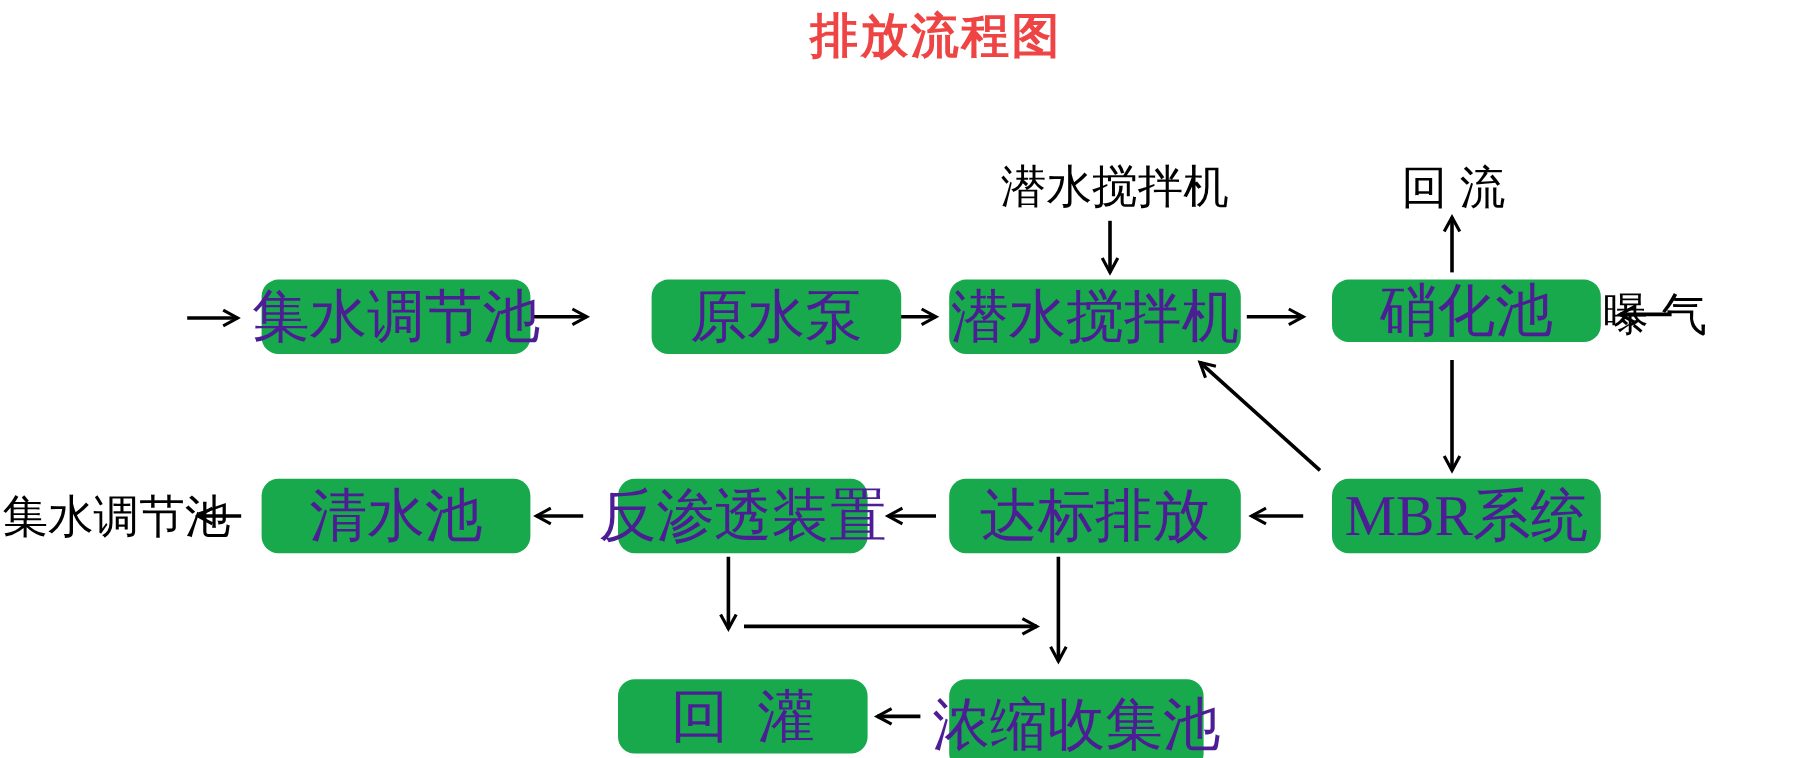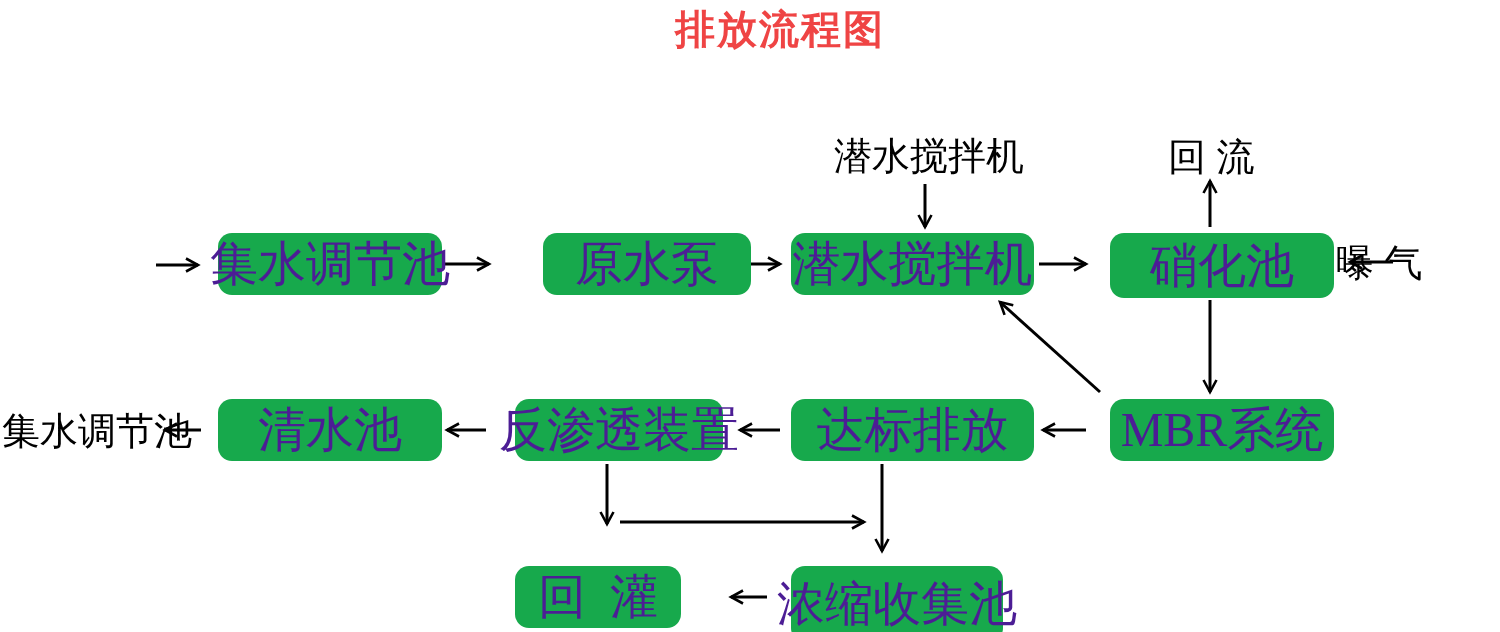--- a/index.html
+++ b/index.html
@@ -32,26 +32,26 @@
     position:absolute;
     color:#000000;
     font-size:38px;
     white-space:pre;
     line-height:1;
   }
   
   .n-collection{left:206px;top:233px;width:224px;height:62px;}
   .n-rawpump{left:531px;top:233px;width:208px;height:62px;}
   .n-denitrification{left:779px;top:233px;width:243px;height:62px;}
-  .n-nitrification{left:1098px;top:233px;width:224px;height:65px;}
+  .n-nitrification{left:1098px;top:233px;width:224px;height:52px;}
   .n-clearwater{left:206px;top:399px;width:224px;height:62px;}
   .n-reverseosmosis{left:503px;top:399px;width:208px;height:62px;}
   .n-nanofiltration{left:779px;top:399px;width:243px;height:62px;}
   .n-mbr{left:1098px;top:399px;width:224px;height:62px;}
-  .n-reinjection{left:503px;top:566px;width:166px;height:62px;}
+  .n-reinjection{left:503px;top:566px;width:208px;height:62px;}
   .n-concentrate{left:779px;top:566px;width:212px;height:76px;}
   
   .l-influent{left:36px;top:247px;}
   .l-discharge{left:2px;top:412px;}
   .l-mixer{left:834px;top:137px;}
   .l-reflux{left:1168px;top:138px;}
   .l-aeration{left:1336px;top:244px;}
   .arrow-line{stroke:#000000;stroke-width:3;fill:none;}
 </style>
 </head>

